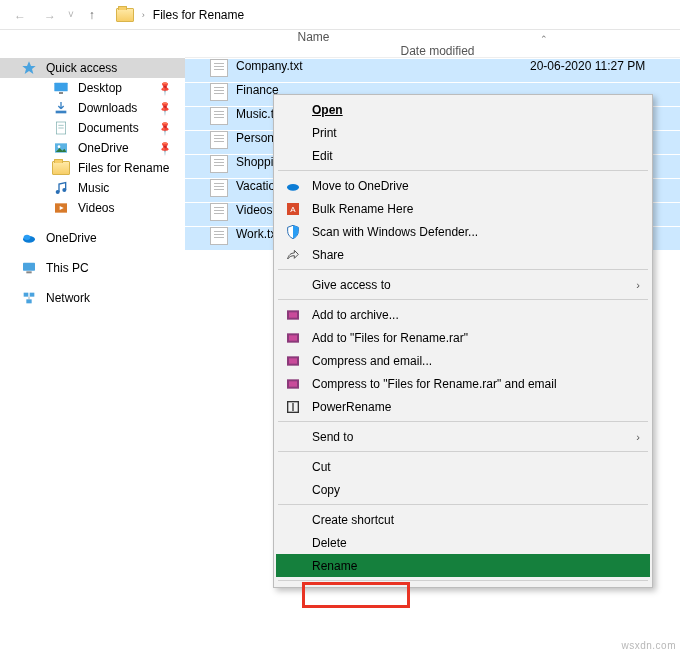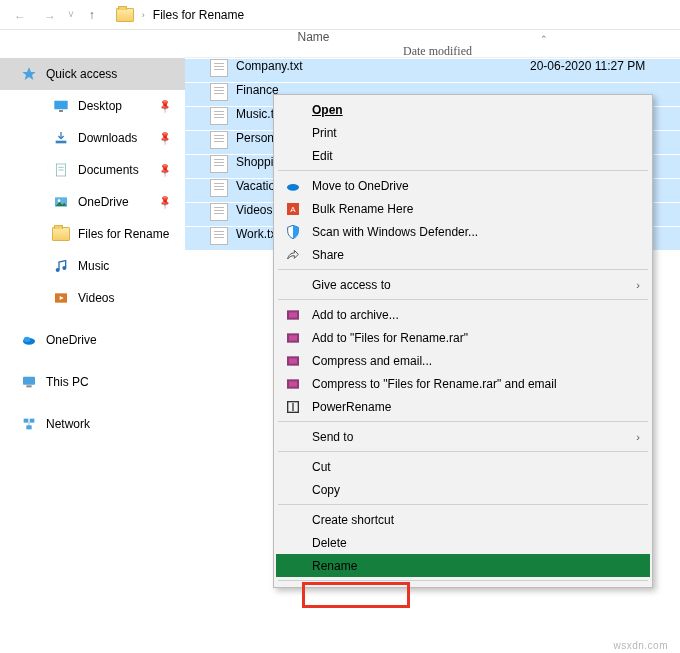--- a/index.html
+++ b/index.html
@@ -13,50 +13,50 @@
     .addr { display: flex; align-items: center; gap: 8px; margin-left: 6px; }
     .folder-ico { width: 18px; height: 14px; background: linear-gradient(#ffe9a6,#f7ce68); border: 1px solid #d9b44a; border-radius: 1px; position: relative; }
     .folder-ico::before { content:""; position:absolute; top:-3px; left:1px; width:7px; height:3px; background:#f7ce68; border:1px solid #d9b44a; border-bottom:none; border-radius:1px 1px 0 0; }
     .bc-sep { color: #888; font-size: 9px; }
     .bc-item { color: #000; }
     
     .body { display: flex; height: calc(100% - 30px); }
     
     
     .sidebar { width: 185px; padding-top: 28px; border-right: none; }
-    .sb-item { height: 32px; display: flex; align-items: center; padding-left: 20px; gap: 8px; white-space: nowrap; }
+    .sb-item { height: 20px; display: flex; align-items: center; padding-left: 20px; gap: 8px; white-space: nowrap; }
     .sb-item.sub { padding-left: 52px; }
     .sb-item.selected { background: #d8d8d8; }
     .sb-item .pin { margin-left: auto; margin-right: 14px; color: #888; font-size: 10px; transform: rotate(-45deg); }
     .ico { width: 18px; height: 16px; display:flex; align-items:center; justify-content:center; }
     .svg16 { width:16px; height:16px; }
     
     
     .filearea { flex: 1; position: relative; }
     .cols { height: 28px; display: flex; align-items: center; border-bottom: 1px solid #eee; color: #555; flex-direction: column; }
     .col-name { width: 320px; padding-left: 25px; }
     .col-sort { position:absolute; left: 355px; top: 4px; font-size: 9px; color: #777; }
-    .col-date { padding-left: 10px; font-family: Liberation Serif, serif; }
+    .col-date { padding-left: 10px; }
     .filelist { }
     .filerow { height: 24px; display: flex; background: #cce8ff; border-top: 1px solid #fff; }
     .filerow .fico { width:18px; height:18px; margin-left: 25px; margin-right: 8px; border:1px solid #bbb; background:#fff; position:relative; }
     .filerow .fico::after { content:""; position:absolute; top:3px; left:3px; right:3px; height:1px; background:#bbb; box-shadow: 0 3px 0 #bbb, 0 6px 0 #bbb; }
     .filerow .fname { flex:1; }
     .filerow .fdate { width: 160px; text-align:left; padding-left:10px; white-space:nowrap; }
     
     
     .ctx { position: absolute; left: 273px; top: 94px; width: 380px; background: #f2f2f2; border: 1px solid #bcbcbc; box-shadow: 3px 3px 6px rgba(0,0,0,0.25); padding: 3px 2px; font-size: 12px; }
     .ctx .mi { height: 23px; display: flex; align-items: center; padding-left: 36px; position: relative; }
     .ctx .mi.bold { font-weight: bold; text-decoration: underline; }
     .ctx .mi .mico { position:absolute; left:8px; width:18px; height:18px; display:flex; align-items:center; justify-content:center; }
     .ctx .mi .arrow { margin-left:auto; margin-right:10px; font-size:11px; color:#555; }
     .ctx .sep { height:1px; background:#d0d0d0; margin:3px 2px; }
     .ctx .highlight-box { position:absolute; border:3px solid #e93323; pointer-events:none; }
     
-    .watermark { position:absolute; right:12px; bottom:2px; font-size:10px; color:#b8b8b8; letter-spacing:0.5px; }
+    .watermark { position:absolute; right:4px; bottom:2px; font-size:10px; color:#b8b8b8; letter-spacing:0.5px; }
   </style>
 </head>
 <body>
 
 <div class="toolbar">
   <div class="nav-btn disabled">←</div>
   <div class="nav-btn disabled">→</div>
   <div class="nav-sep">˅</div>
   <div class="nav-btn">↑</div>
   <div class="addr">

